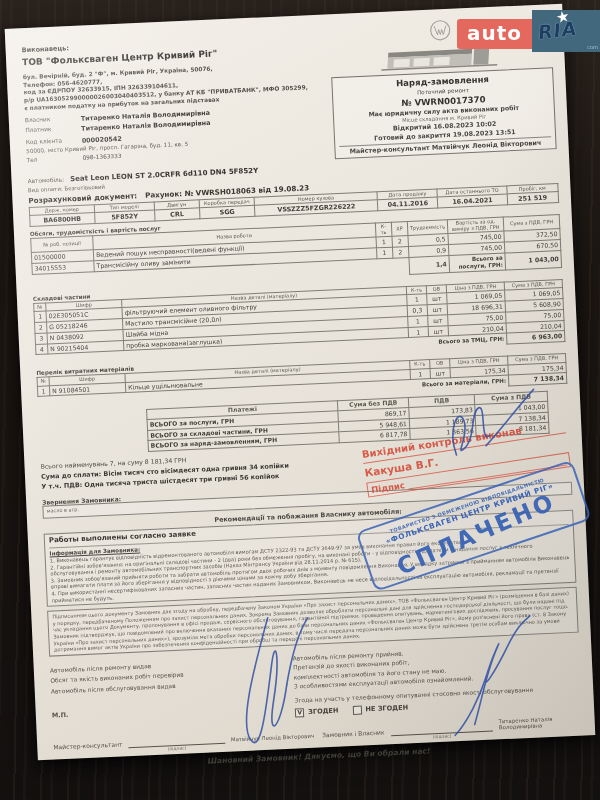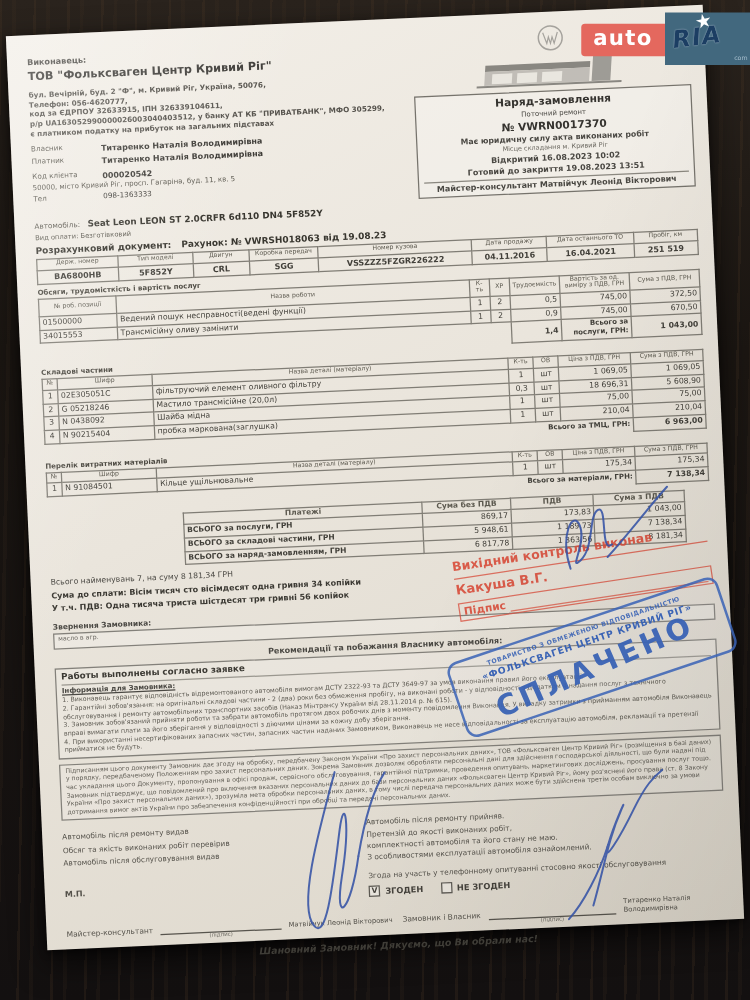--- a/index.html
+++ b/index.html
@@ -17,21 +17,21 @@
     background:linear-gradient(155deg,#f3efe8 0%,#eae5dc 45%,#dcd6ca 100%);
     transform:rotate(-2.6deg); transform-origin:50% 50%;
     box-shadow:0 10px 26px rgba(0,0,0,.65), 0 2px 6px rgba(0,0,0,.5);
   }
   .paper::after{ content:""; position:absolute; inset:0; pointer-events:none;
     background:linear-gradient(115deg, rgba(255,255,255,.28) 0%, rgba(255,255,255,0) 28%, rgba(0,0,0,0) 60%, rgba(0,0,0,.09) 100%); }
   .content { position:absolute; inset:0; padding:10px 12px 4px 16px; color:#4a4843; font-size:6.5px; line-height:1.25; }
 
   
   .badge { position:absolute; top:10px; right:0; display:flex; align-items:flex-start; z-index:30; }
-  .badge-auto { margin-top:9px; background:#e4685e; color:#fff; font-weight:bold; font-size:17px;
+  .badge-auto { margin-top:9px; background:#e4685e; color:#fff; font-weight:bold; font-size:20px;
     padding:2px 10px 4px; border-radius:3px 0 0 3px; letter-spacing:1px; }
   .badge-ria { position:relative; width:68px; height:42px; background:#42687e; overflow:hidden; }
   .badge-ria .star { position:absolute; top:-2px; left:24px; color:#fff; font-size:15px; transform:rotate(-12deg); }
   .badge-ria .ria-text { position:absolute; top:9px; left:6px; color:#1c3e63; font-weight:800; font-style:italic;
     font-size:19px; letter-spacing:1px; transform:rotate(-7deg); text-shadow:0 0 1px #cfdbe4; }
   .badge-ria .com { position:absolute; right:2px; bottom:2px; font-size:5px; color:#a9c0cf; }
 
   
   .header-row { display:flex; gap:8px; }
   .vendor { flex:1; padding-top:8px; }

